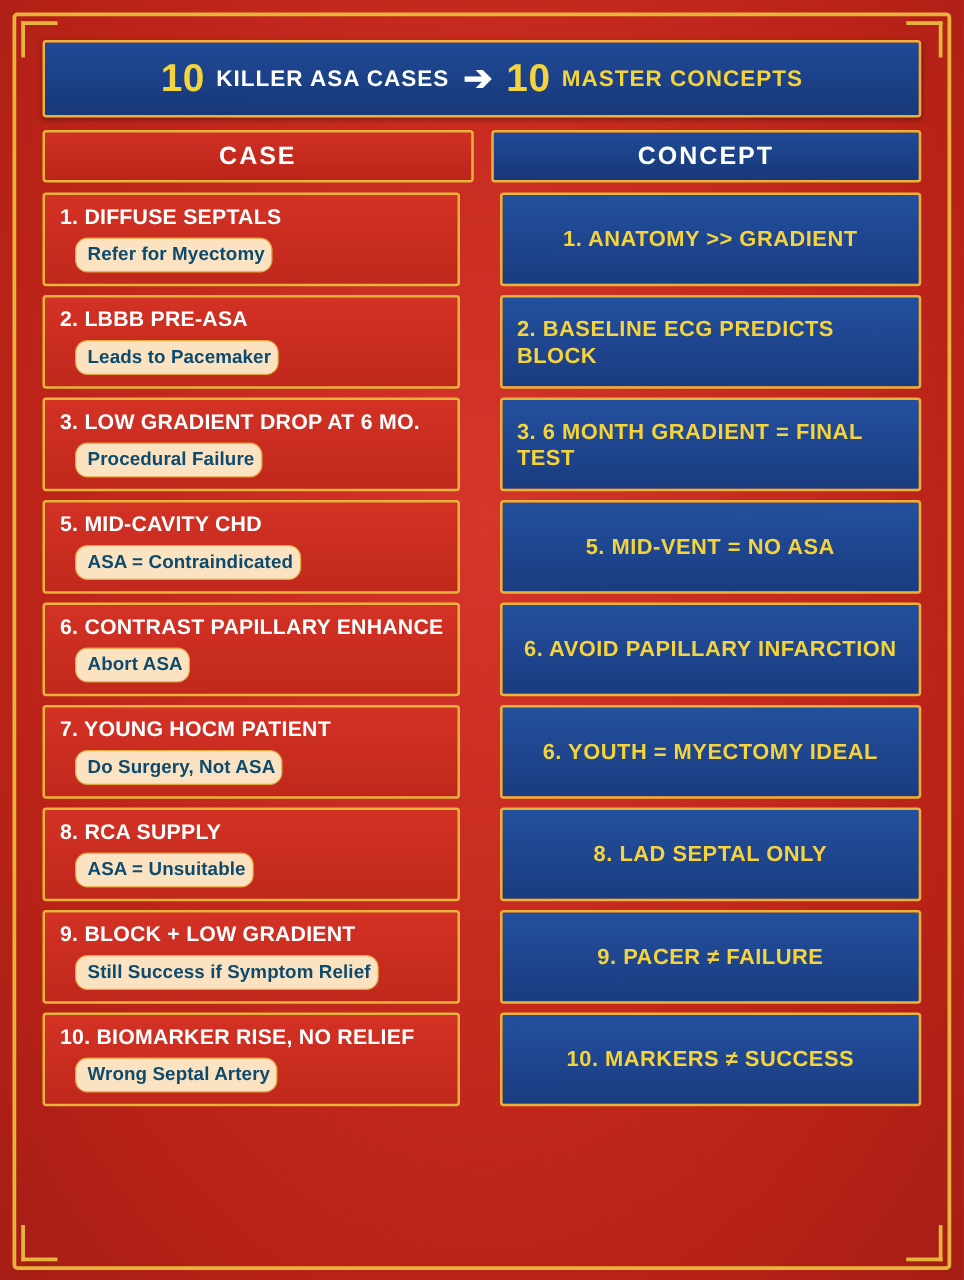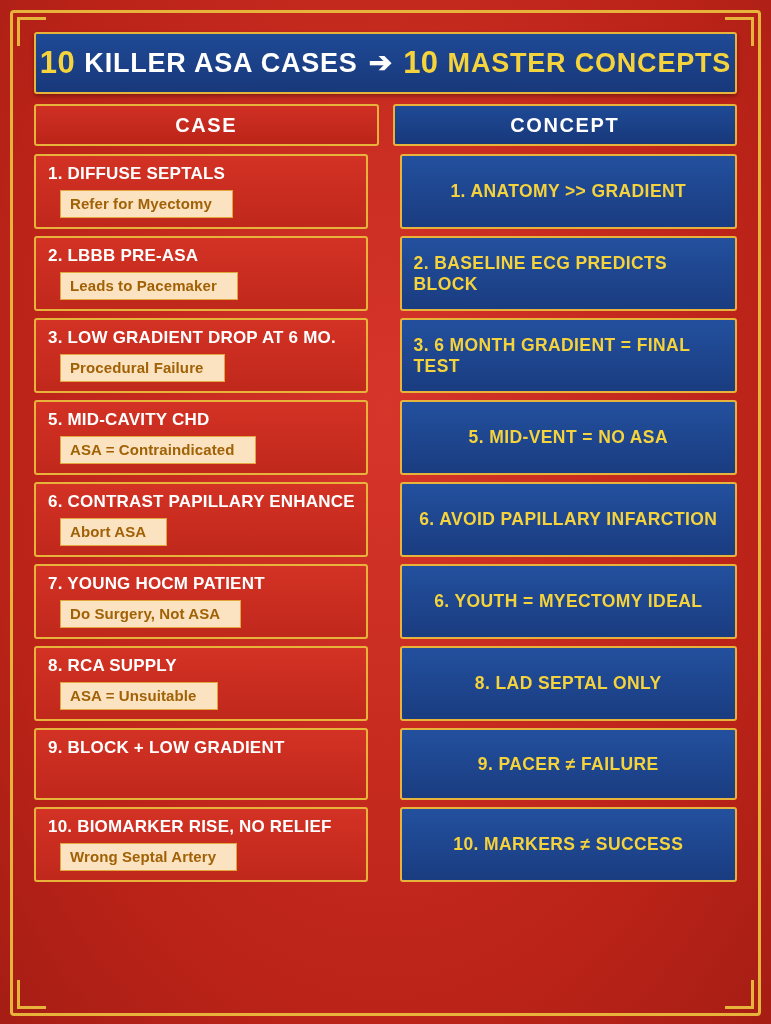--- a/index.html
+++ b/index.html
@@ -64,21 +64,21 @@
     white-space: nowrap;
   }
   .t-num {
     color: #f5d33c;
     font-size: 31px;
     font-weight: bold;
     letter-spacing: .5px;
   }
   .t-word {
     color: #ffffff;
-    font-size: 27px;
+    font-size: 18px;
     font-weight: bold;
     letter-spacing: .8px;
   }
   .t-word.gold {
     color: #f5d33c;
   }
   .t-arrow {
     color: #ffffff;
     font-size: 28px;
     font-weight: bold;
@@ -144,25 +144,25 @@
     font-size: 17px;
     font-weight: bold;
     letter-spacing: .2px;
     margin: 0 0 6px 2px;
     display: block;
   }
   .chip {
     display: inline-block;
     background: #fbe2c0;
     border: 1px solid #e2a83d;
-    border-radius: 0;
-    color: #a16207;
+    border-radius: 10px;
+    color: #0c4a6e;
     font-size: 15px;
     font-weight: bold;
-    padding: 4px 20px 5px 9px;
+    padding: 4px 5px 5px 9px;
     margin-left: 14px;
     letter-spacing: .1px;
   }
   .concept-line {
     color: #f5d33c;
     font-size: 17.5px;
     font-weight: bold;
     letter-spacing: .4px;
     line-height: 1.15;
   }
@@ -264,20 +264,21 @@
           <span class="chip">ASA = Unsuitable</span>
         </div>
         <div class="cell concept">
           <span class="concept-line">8. LAD SEPTAL ONLY</span>
         </div>
       </div>
 
       <div class="row">
         <div class="cell case">
           <span class="case-title">9. BLOCK + LOW GRADIENT</span>
+          <span class="chip">Still Success if Symptom Relief</span>
         </div>
         <div class="cell concept">
           <span class="concept-line">9. PACER ≠ FAILURE</span>
         </div>
       </div>
 
       <div class="row">
         <div class="cell case">
           <span class="case-title">10. BIOMARKER RISE, NO RELIEF</span>
           <span class="chip">Wrong Septal Artery</span>

